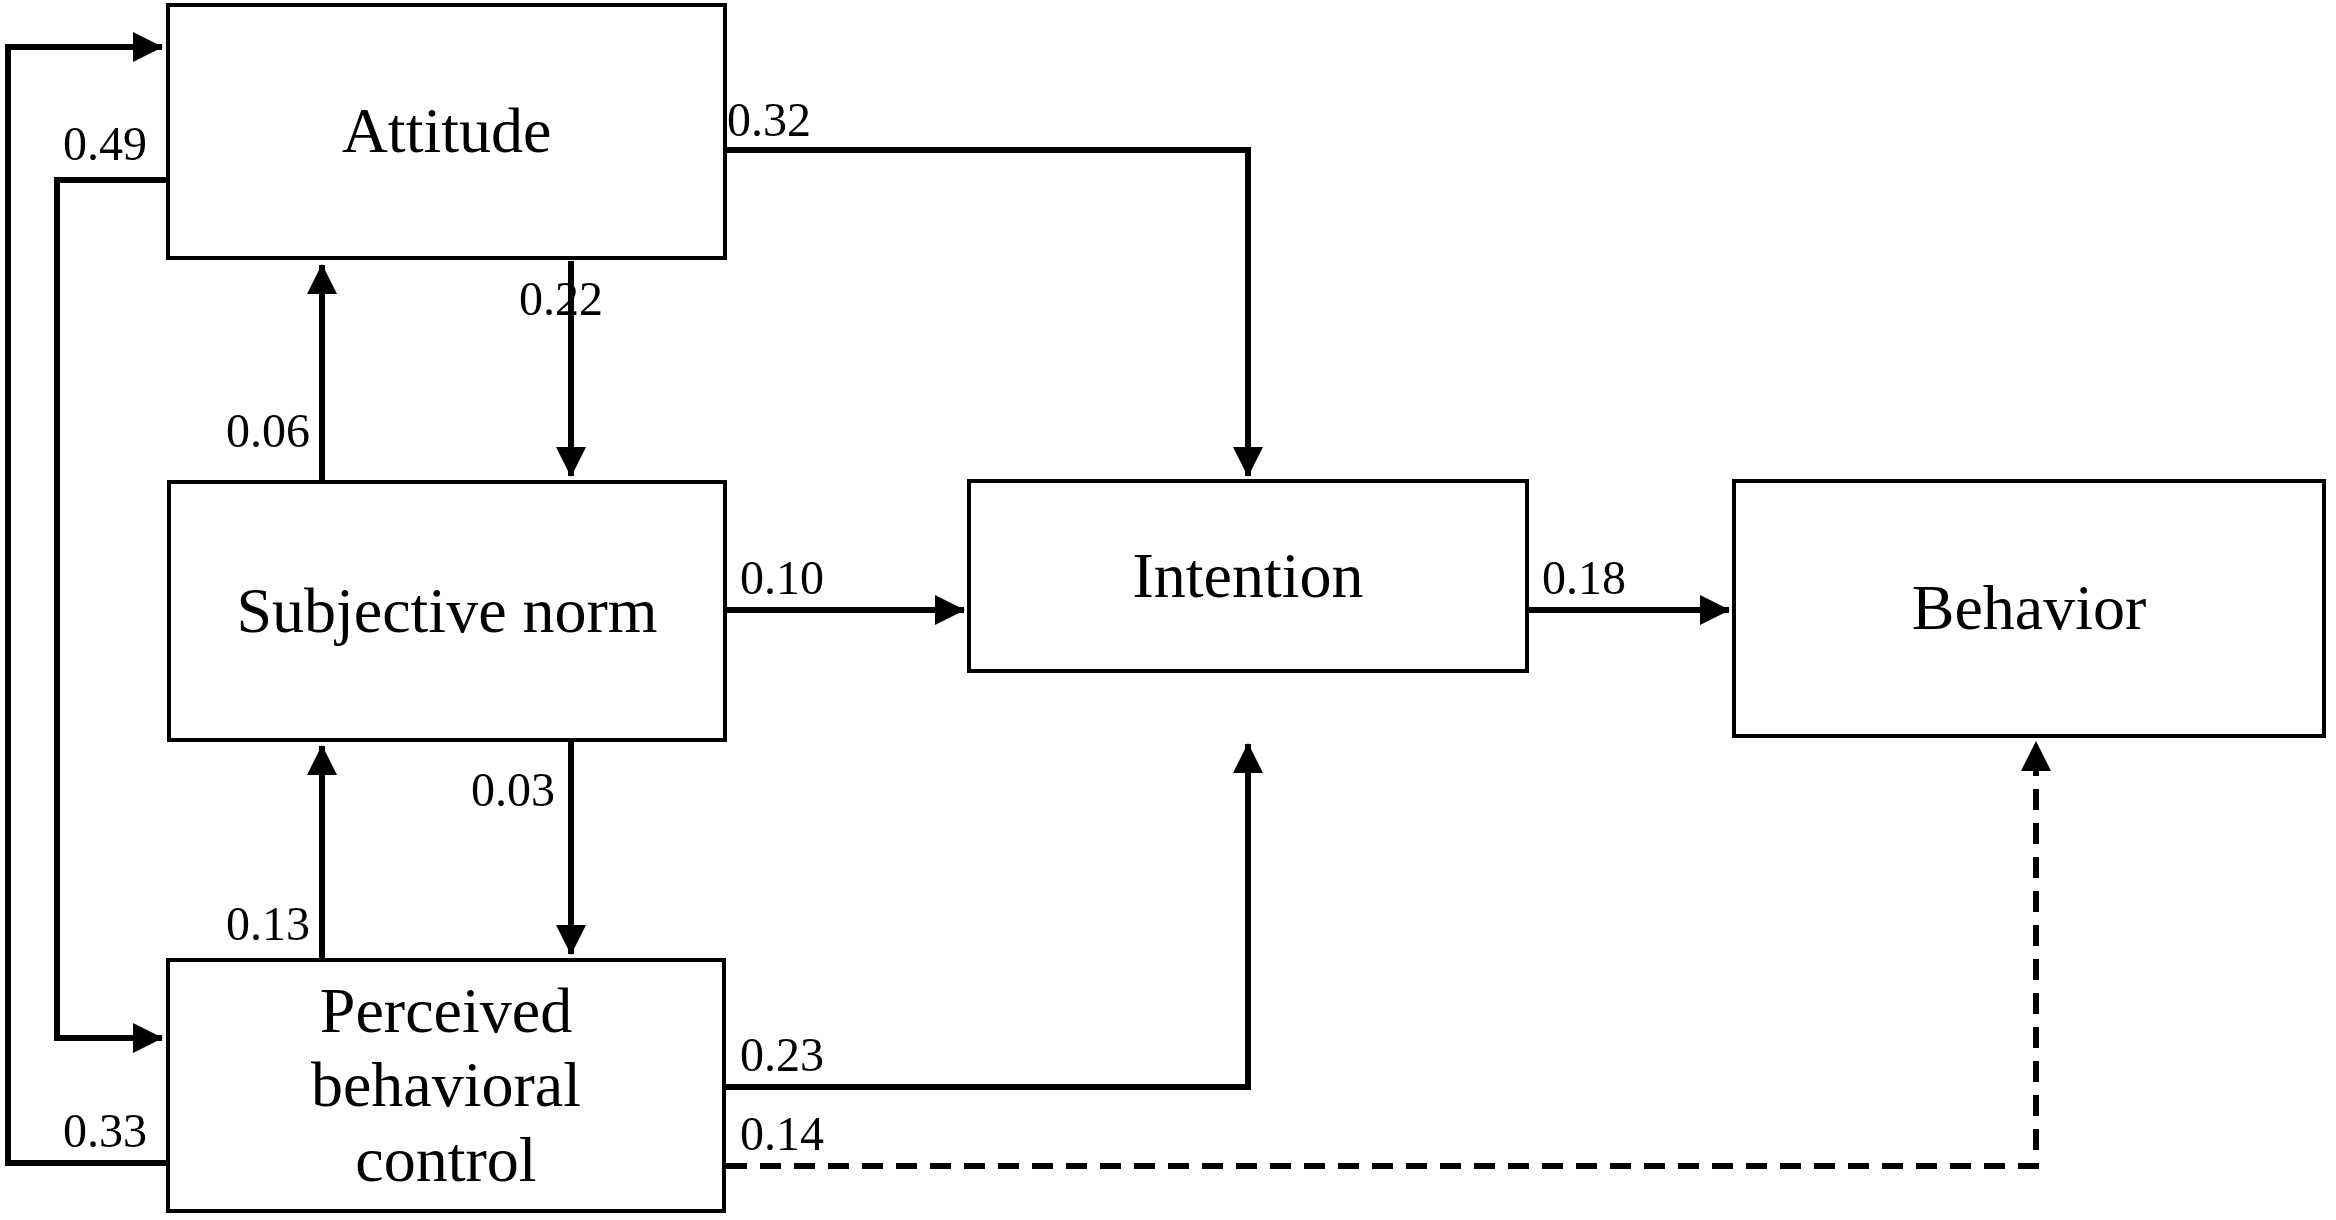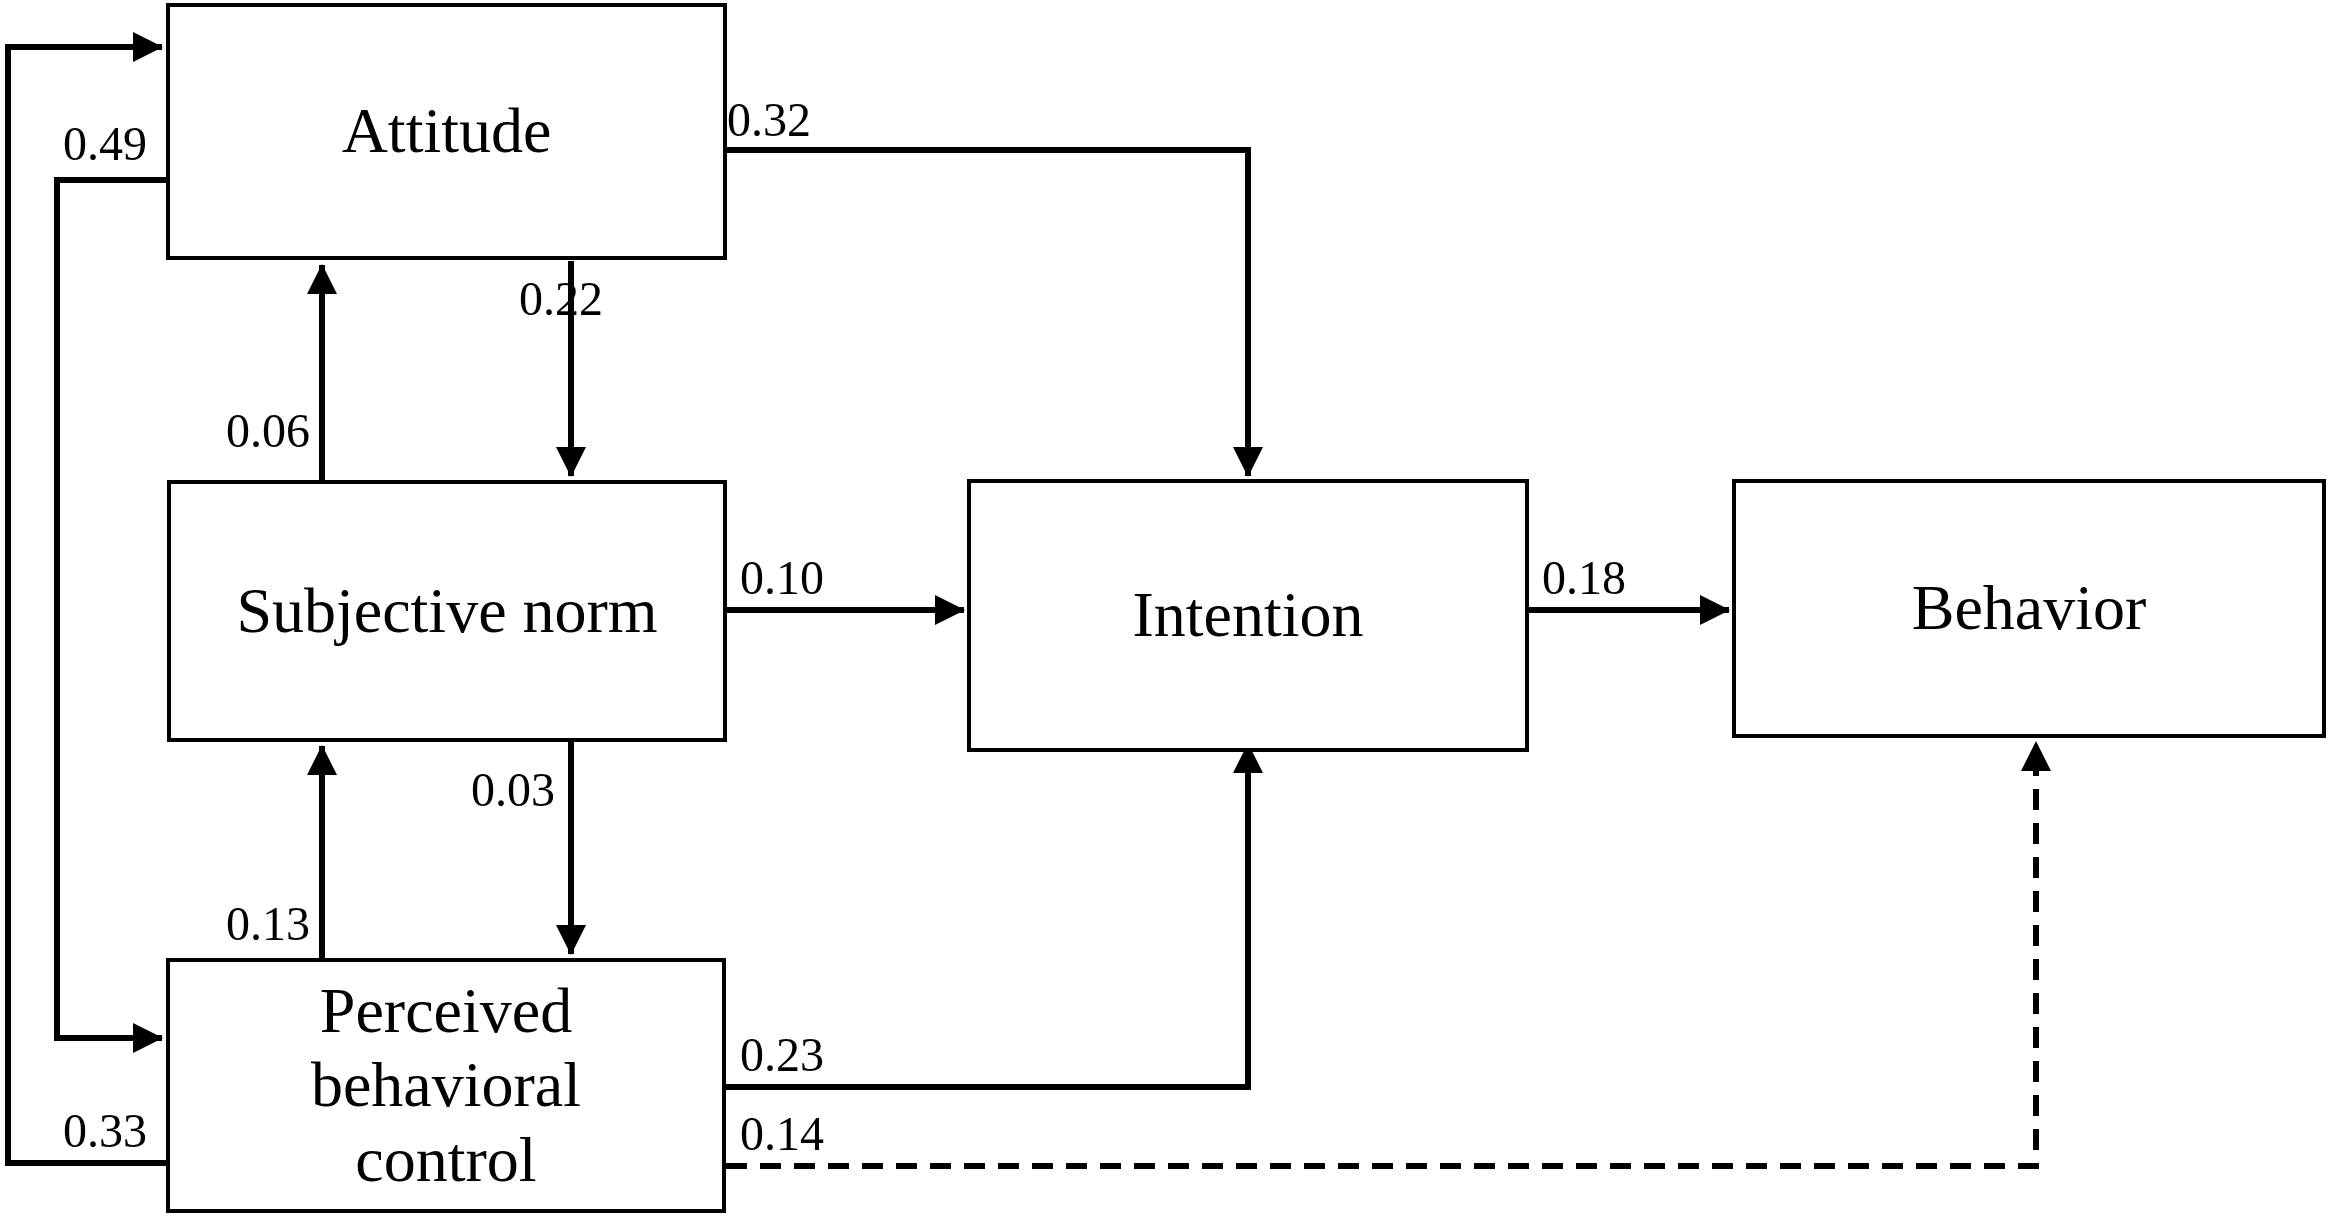--- a/index.html
+++ b/index.html
@@ -27,21 +27,21 @@
     justify-content: center;
     text-align: center;
     font-size: 64px;
     line-height: 1.16;
   }
   .node .node-label { display: block; }
   .node-attitude        { left: 166px;  top: 3px;    width: 561px; height: 257px; }
   .node-subjective-norm { left: 167px;  top: 480px;  width: 560px; height: 262px; }
   .node-pbc             { left: 166px;  top: 958px;  width: 560px; height: 255px; }
   .node-pbc .node-label { width: 340px; }
-  .node-intention       { left: 967px;  top: 479px;  width: 562px; height: 273px; }
+  .node-intention       { left: 967px;  top: 479px;  width: 562px; height: 194px; }
   .node-behavior        { left: 1732px; top: 479px;  width: 594px; height: 259px; }
   .coef {
     position: absolute;
     font-size: 48px;
     line-height: 1;
     white-space: nowrap;
   }
   .coef.right { text-align: right; width: 90px; }
   .coef-032 { left: 727px;  top: 96px; }
   .coef-010 { left: 740px;  top: 554px; }

